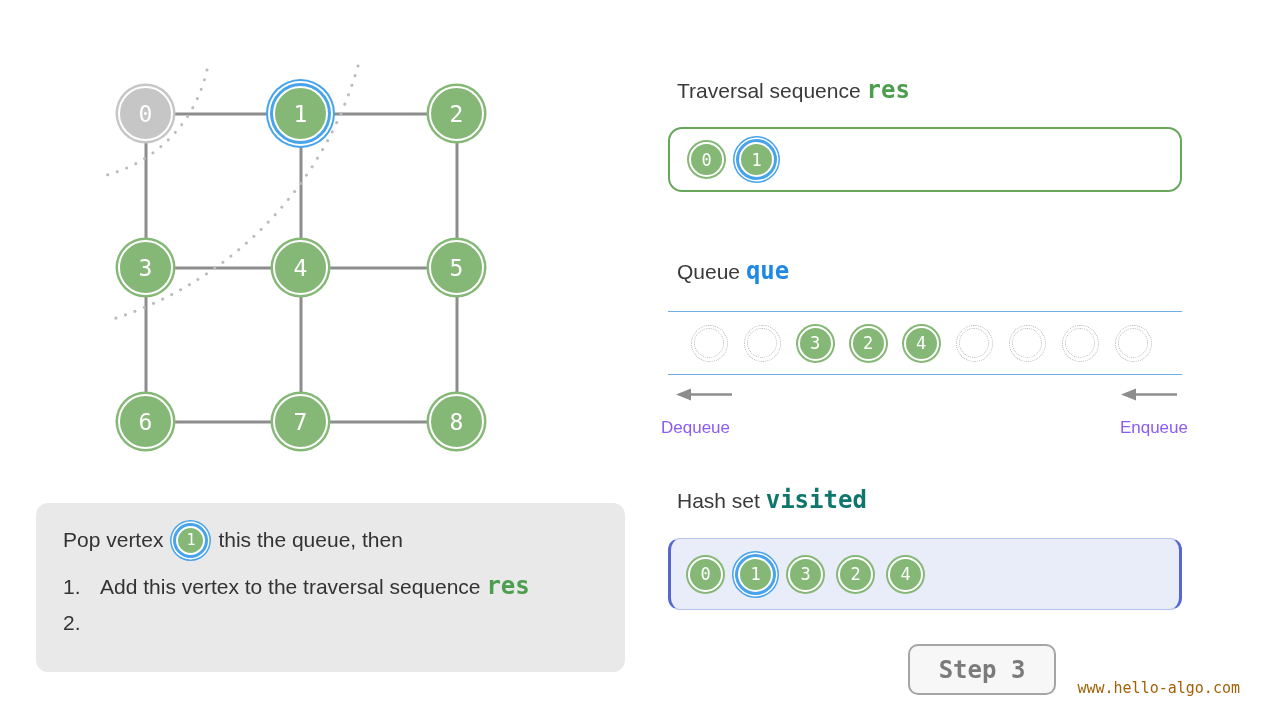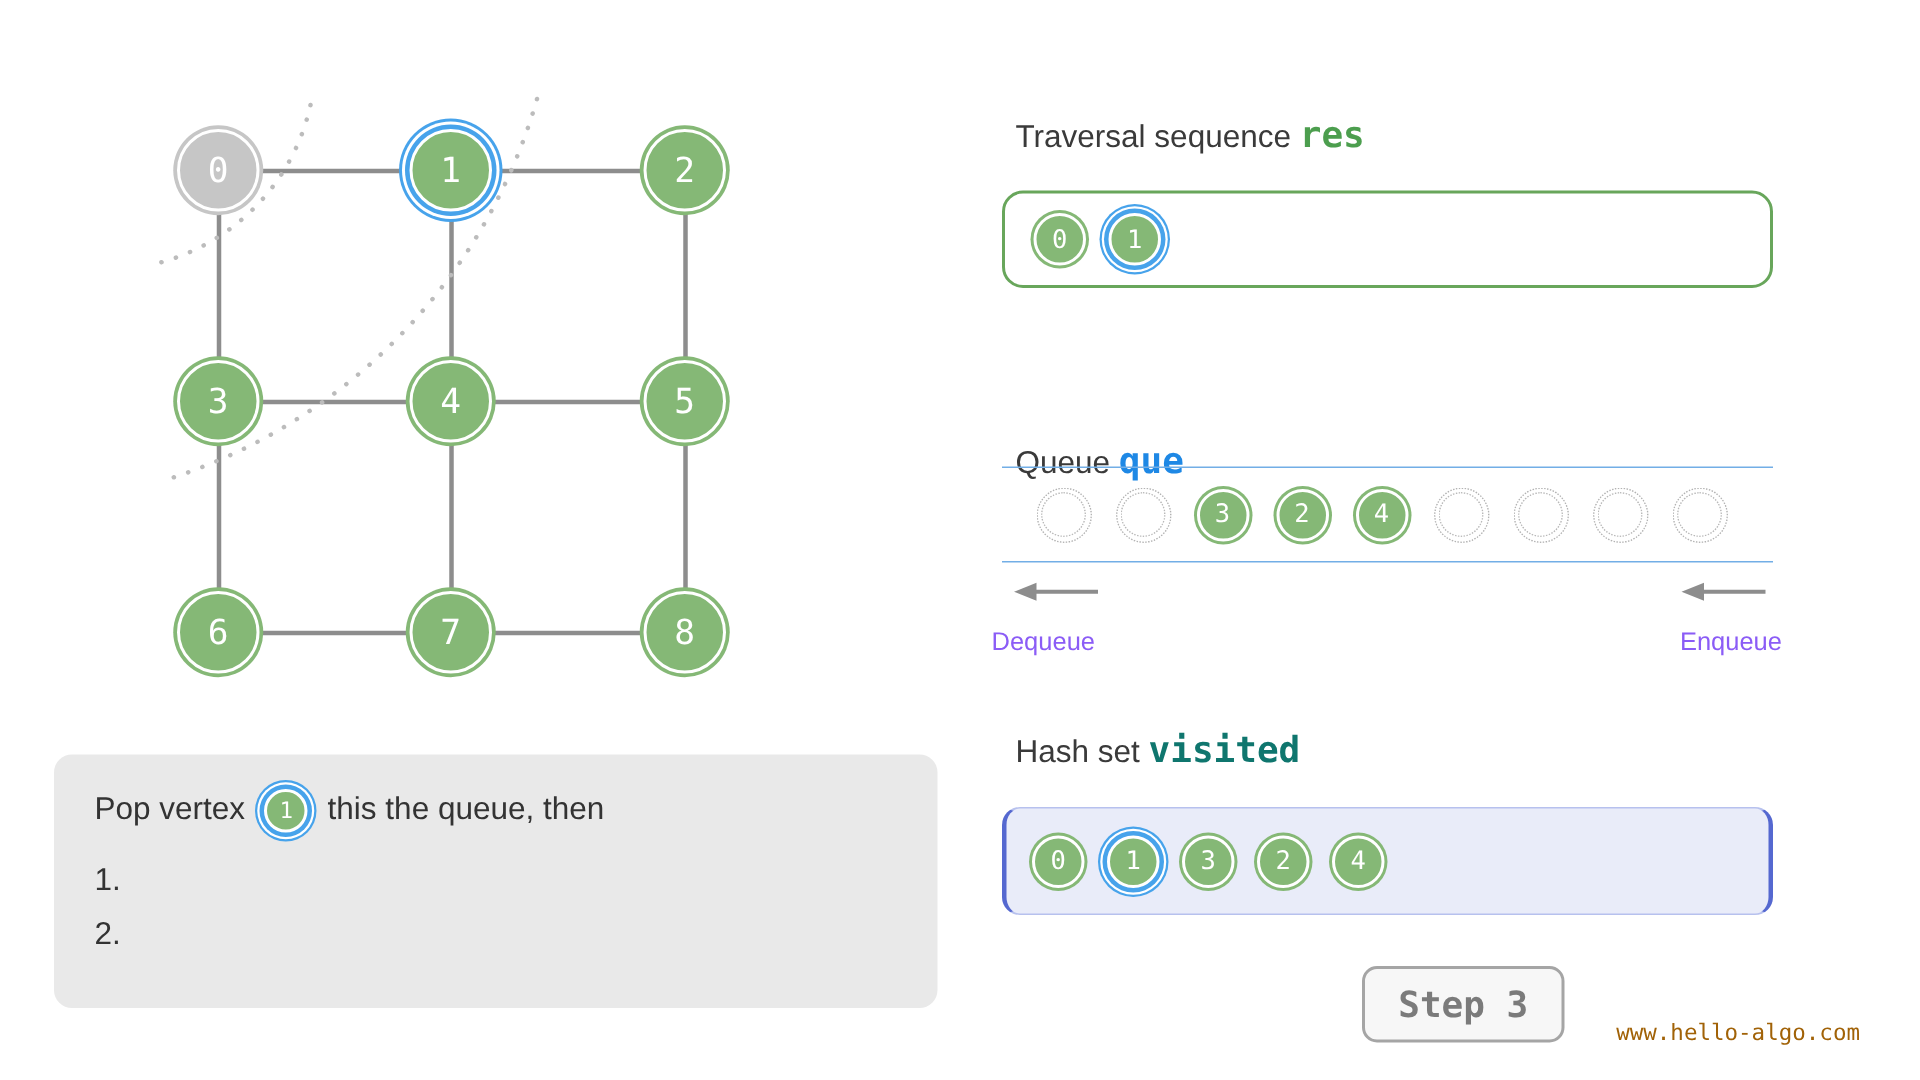--- a/index.html
+++ b/index.html
@@ -48,21 +48,21 @@
                border-top:1.5px solid #72aee6;border-bottom:1.5px solid #72aee6;
                display:flex;align-items:center;padding-left:21px;gap:13px;}
   .qcell{width:40px;height:40px;display:flex;align-items:center;justify-content:center;flex:0 0 auto;}
   .slot-empty{width:37px;height:37px;box-sizing:border-box;border:1.5px dotted #b3b3b3;border-radius:50%;position:relative;}
   .slot-empty::after{content:"";position:absolute;inset:2.5px;border:1.2px dotted #b9b9b9;border-radius:50%;}
   .visited-box{position:absolute;left:668px;top:538px;width:514px;height:72px;box-sizing:border-box;
                background:#e9ecf9;border:1.5px solid #b7c1ee;border-left:3px solid #5568d0;border-right:3px solid #5568d0;
                border-radius:12px;display:flex;align-items:center;padding-left:17px;gap:15px;}
   .arrow{position:absolute;width:58px;height:15px;}
   .arrow-label{position:absolute;font-size:17px;color:#8b5cf6;}
-  .step-button{position:absolute;left:908px;top:644px;width:135px;height:51px;box-sizing:border-box;
+  .step-button{position:absolute;left:908px;top:644px;width:148px;height:51px;box-sizing:border-box;
                background:#f7f7f7;border:2px solid #a5a5a5;border-radius:10px;
                display:flex;align-items:center;justify-content:center;
                font-family:"DejaVu Sans Mono",monospace;font-weight:bold;font-size:24px;color:#7b7b7b;cursor:pointer;}
   .watermark{position:absolute;left:1040px;top:679px;width:200px;text-align:right;
              font-family:"DejaVu Sans Mono",monospace;font-size:15px;color:#a16207;}
 </style>
 </head>
 <body>
 
 <div class="canvas">
@@ -101,37 +101,38 @@
     <div class="pop-line">
       <span>Pop vertex</span>
       <span class="circle-sm current inline">
           <span>1</span>
         </span>
       <span>this the queue, then</span>
     </div>
     <div class="elist">
       <div class="elist-item">
         <span class="marker">1.</span>
+        <span class="itext"><span>Add this vertex to the traversal sequence</span> <span class="code green">res</span></span>
       </div>
       <div class="elist-item">
         <span class="marker">2.</span>
       </div>
     </div>
   </div>
 
   <div class="panel-title" style="left:677px;top:76px;">
     <span>Traversal sequence</span>
     <span class="code green">res</span>
   </div>
   <div class="res-box" id="res-box">
       <div class="circle-sm">0</div>
       <div class="circle-sm current">1</div>
     </div>
 
-  <div class="panel-title" style="left:677px;top:257px;margin-top:36px;">
+  <div class="panel-title" style="left:677px;top:257px;">
     <span>Queue</span>
     <span class="code blue">que</span>
   </div>
   <div class="queue-track" id="queue-track">
       <div class="qcell">
         <div class="slot-empty"></div>
       </div>
       <div class="qcell">
         <div class="slot-empty"></div>
       </div>

